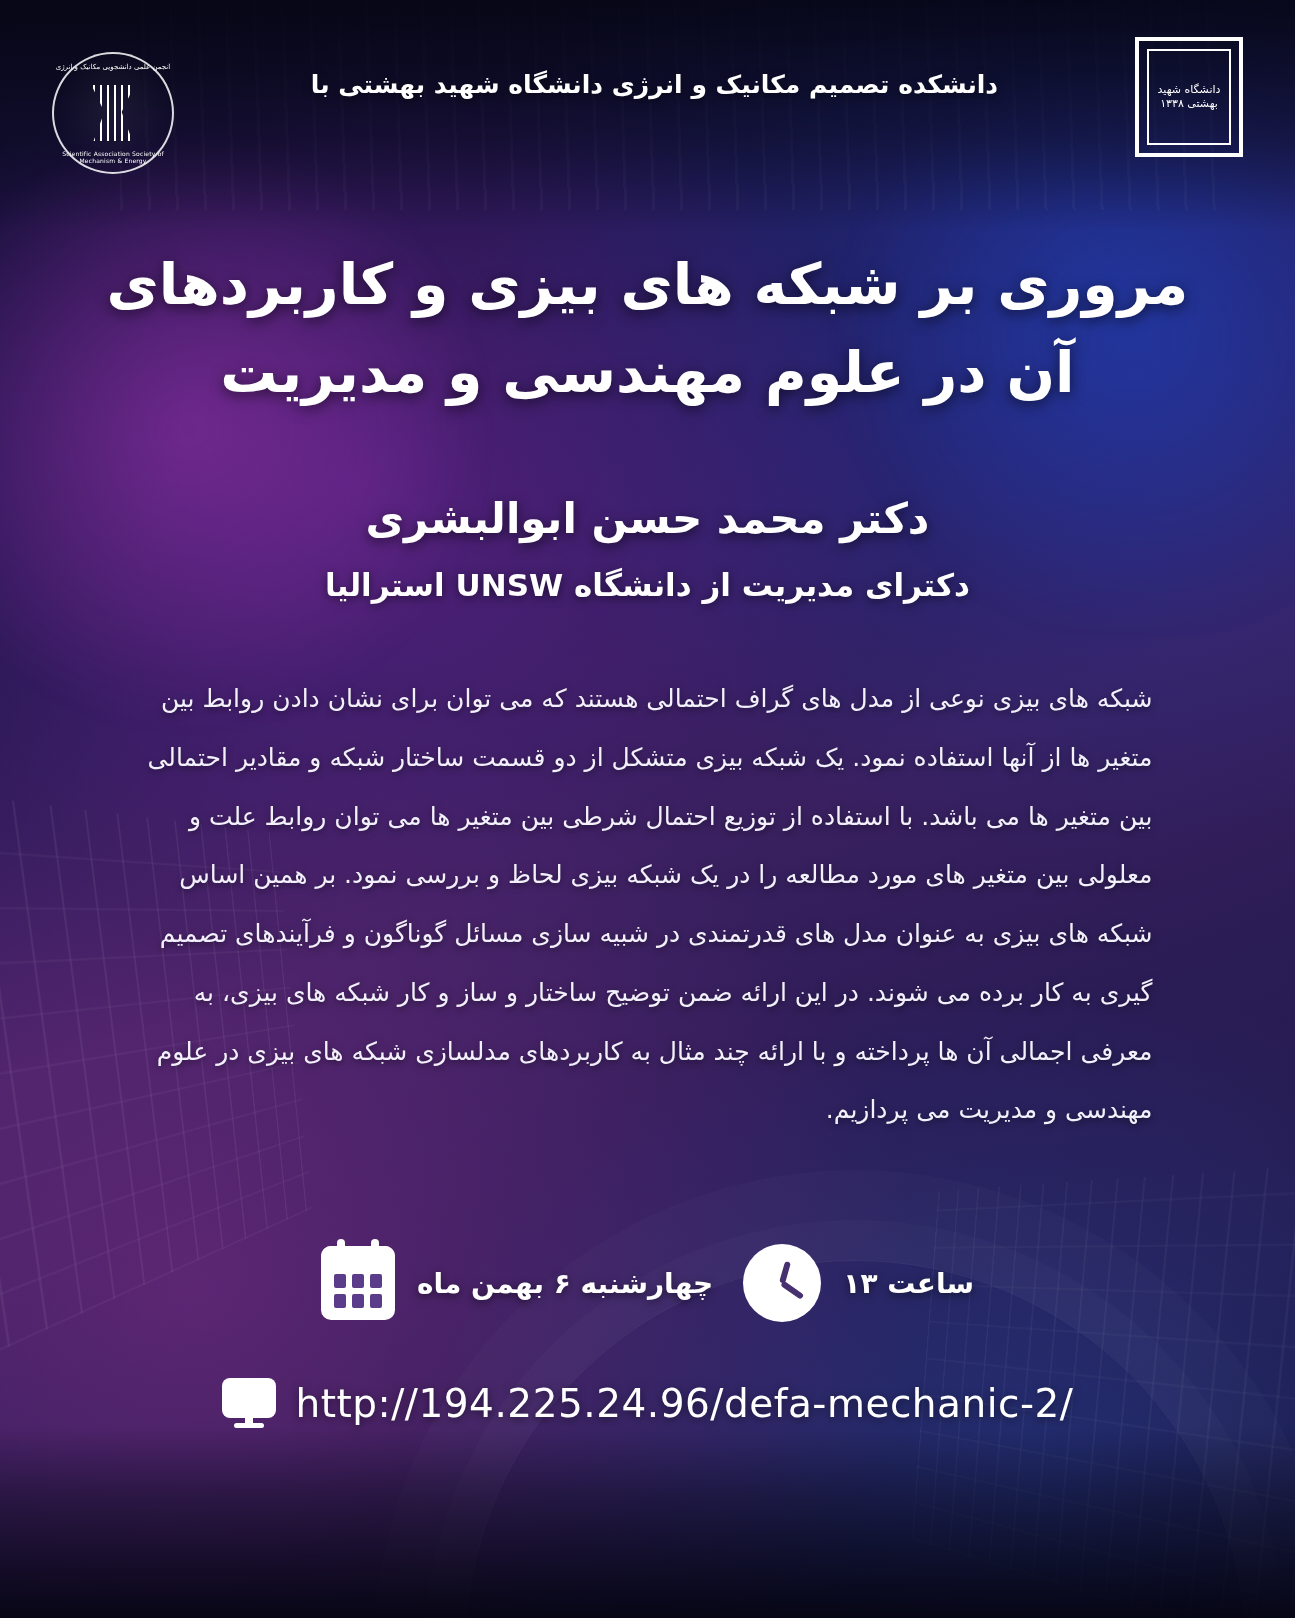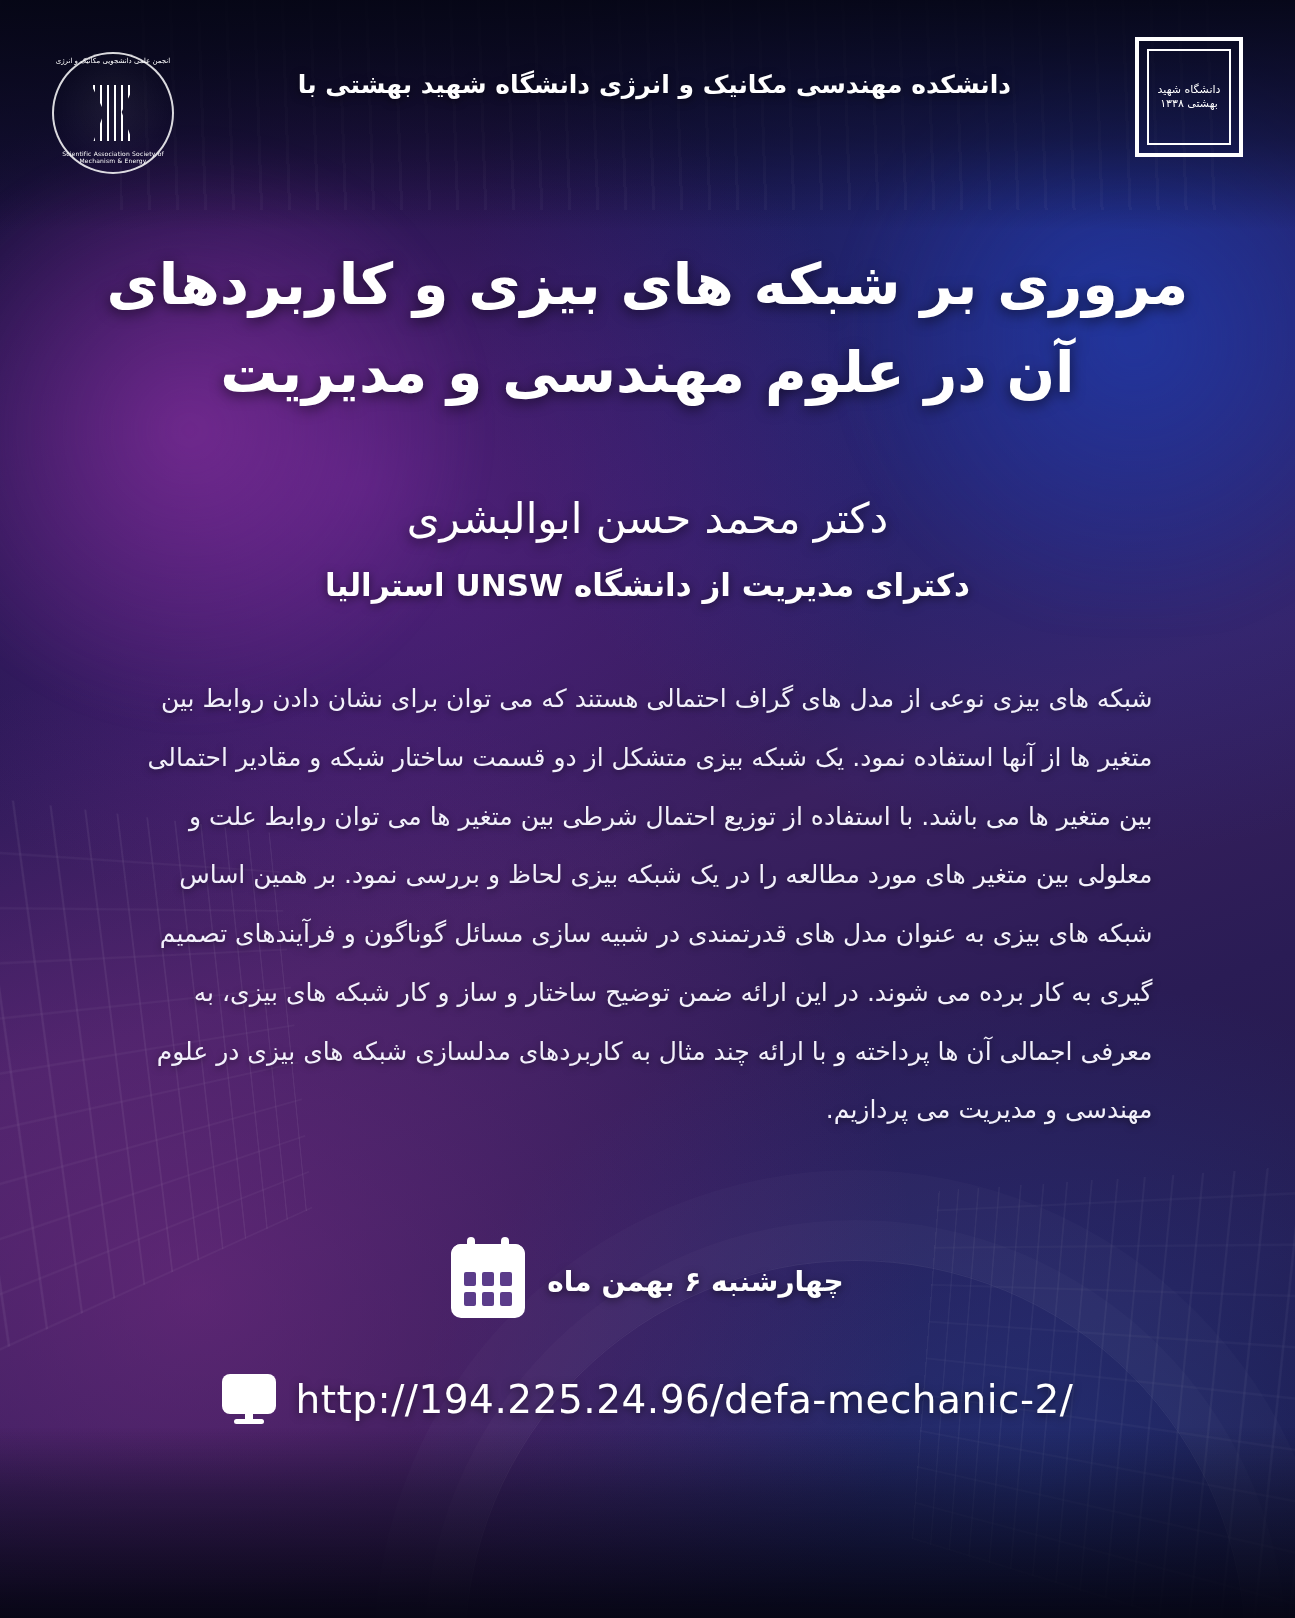--- a/index.html
+++ b/index.html
@@ -131,21 +131,21 @@
   }
   .msociety-logo .ring-text-top,
   .msociety-logo .ring-text-bottom {
     position: absolute;
     width: 100%;
     text-align: center;
     font-size: 7px;
     color: #ffffff;
     letter-spacing: 0.2px;
   }
-  .msociety-logo .ring-text-top { top: 3px; }
+  .msociety-logo .ring-text-top { top: 9px; }
   .msociety-logo .ring-text-bottom { bottom: 8px; font-size: 6px; }
   .tower {
     width: 54px; height: 56px;
     background:
       repeating-linear-gradient(90deg, #ffffff 0 2px, rgba(255,255,255,0) 2px 7px);
     clip-path: polygon(10% 0%, 90% 0%, 66% 48%, 86% 100%, 14% 100%, 34% 48%);
   }
   .header-text {
     flex: 1 1 auto;
     text-align: center;
@@ -171,21 +171,21 @@
     text-shadow: 0 3px 14px rgba(0,0,0,0.6);
   }
 
   
   .speaker-wrap {
     margin-top: 70px;
     text-align: center;
   }
   .speaker-name {
     font-size: 42px;
-    font-weight: normal;
+    font-weight: bold;
     line-height: 1.5;
     text-shadow: 0 3px 12px rgba(0,0,0,0.6);
     margin-top: 7px;
   }
   .speaker-affil {
     margin-top: 12px;
     font-size: 31px;
     font-weight: bold;
     line-height: 1.5;
     text-shadow: 0 2px 10px rgba(0,0,0,0.55);
@@ -343,21 +343,21 @@
 
     <div class="header">
 
       <div class="logo-box">
         <div class="sbu-logo">
           <div class="inner">دانشگاه شهید بهشتی ۱۳۳۸</div>
         </div>
       </div>
 
       <div class="header-text">
-        <div>دانشکده مهندسی مکانیک و انرژی دانشگاه شهید بهشتی با</div>
+        <div>دانشکده تصمیم مکانیک و انرژی دانشگاه شهید بهشتی با</div>
       </div>
 
       <div class="msociety-logo">
         <div class="ring-text-top">انجمن علمی دانشجویی مکانیک و انرژی</div>
         <div class="tower"></div>
         <div class="ring-text-bottom">Scientific Association Society of Mechanism &amp; Energy</div>
       </div>
 
     </div>
 
@@ -368,20 +368,27 @@
 
     <div class="speaker-wrap">
       <div class="speaker-name">دکتر محمد حسن ابوالبشری</div>
       <div class="speaker-affil">دکترای مدیریت از دانشگاه UNSW استرالیا</div>
     </div>
 
     <div class="abstract">شبکه های بیزی نوعی از مدل های گراف احتمالی هستند که می توان برای نشان دادن روابط بین متغیر ها از آنها استفاده نمود. یک شبکه بیزی متشکل از دو قسمت ساختار شبکه و مقادیر احتمالی بین متغیر ها می باشد. با استفاده از توزیع احتمال شرطی بین متغیر ها می توان روابط علت و معلولی بین متغیر های مورد مطالعه را در یک شبکه بیزی لحاظ و بررسی نمود. بر همین اساس شبکه های بیزی به عنوان مدل های قدرتمندی در شبیه سازی مسائل گوناگون و فرآیندهای تصمیم گیری به کار برده می شوند. در این ارائه ضمن توضیح ساختار و ساز و کار شبکه های بیزی، به معرفی اجمالی آن ها پرداخته و با ارائه چند مثال به کاربردهای مدلسازی شبکه های بیزی در علوم مهندسی و مدیریت می پردازیم.</div>
 
     <div class="datetime-row">
 
+      <div class="dt-item">
+        <div class="dt-text">ساعت ۱۳</div>
+        <div class="icon-clock">
+          <div class="hand-h"></div>
+          <div class="hand-m"></div>
+        </div>
+      </div>
 
       <div class="dt-item">
         <div class="dt-text">چهارشنبه ۶ بهمن ماه</div>
         <div class="icon-calendar">
           <div class="cal-ring l"></div>
           <div class="cal-ring r"></div>
           <div class="cal-top"></div>
           <div class="cal-dots">
             <span></span>
               <span></span>

